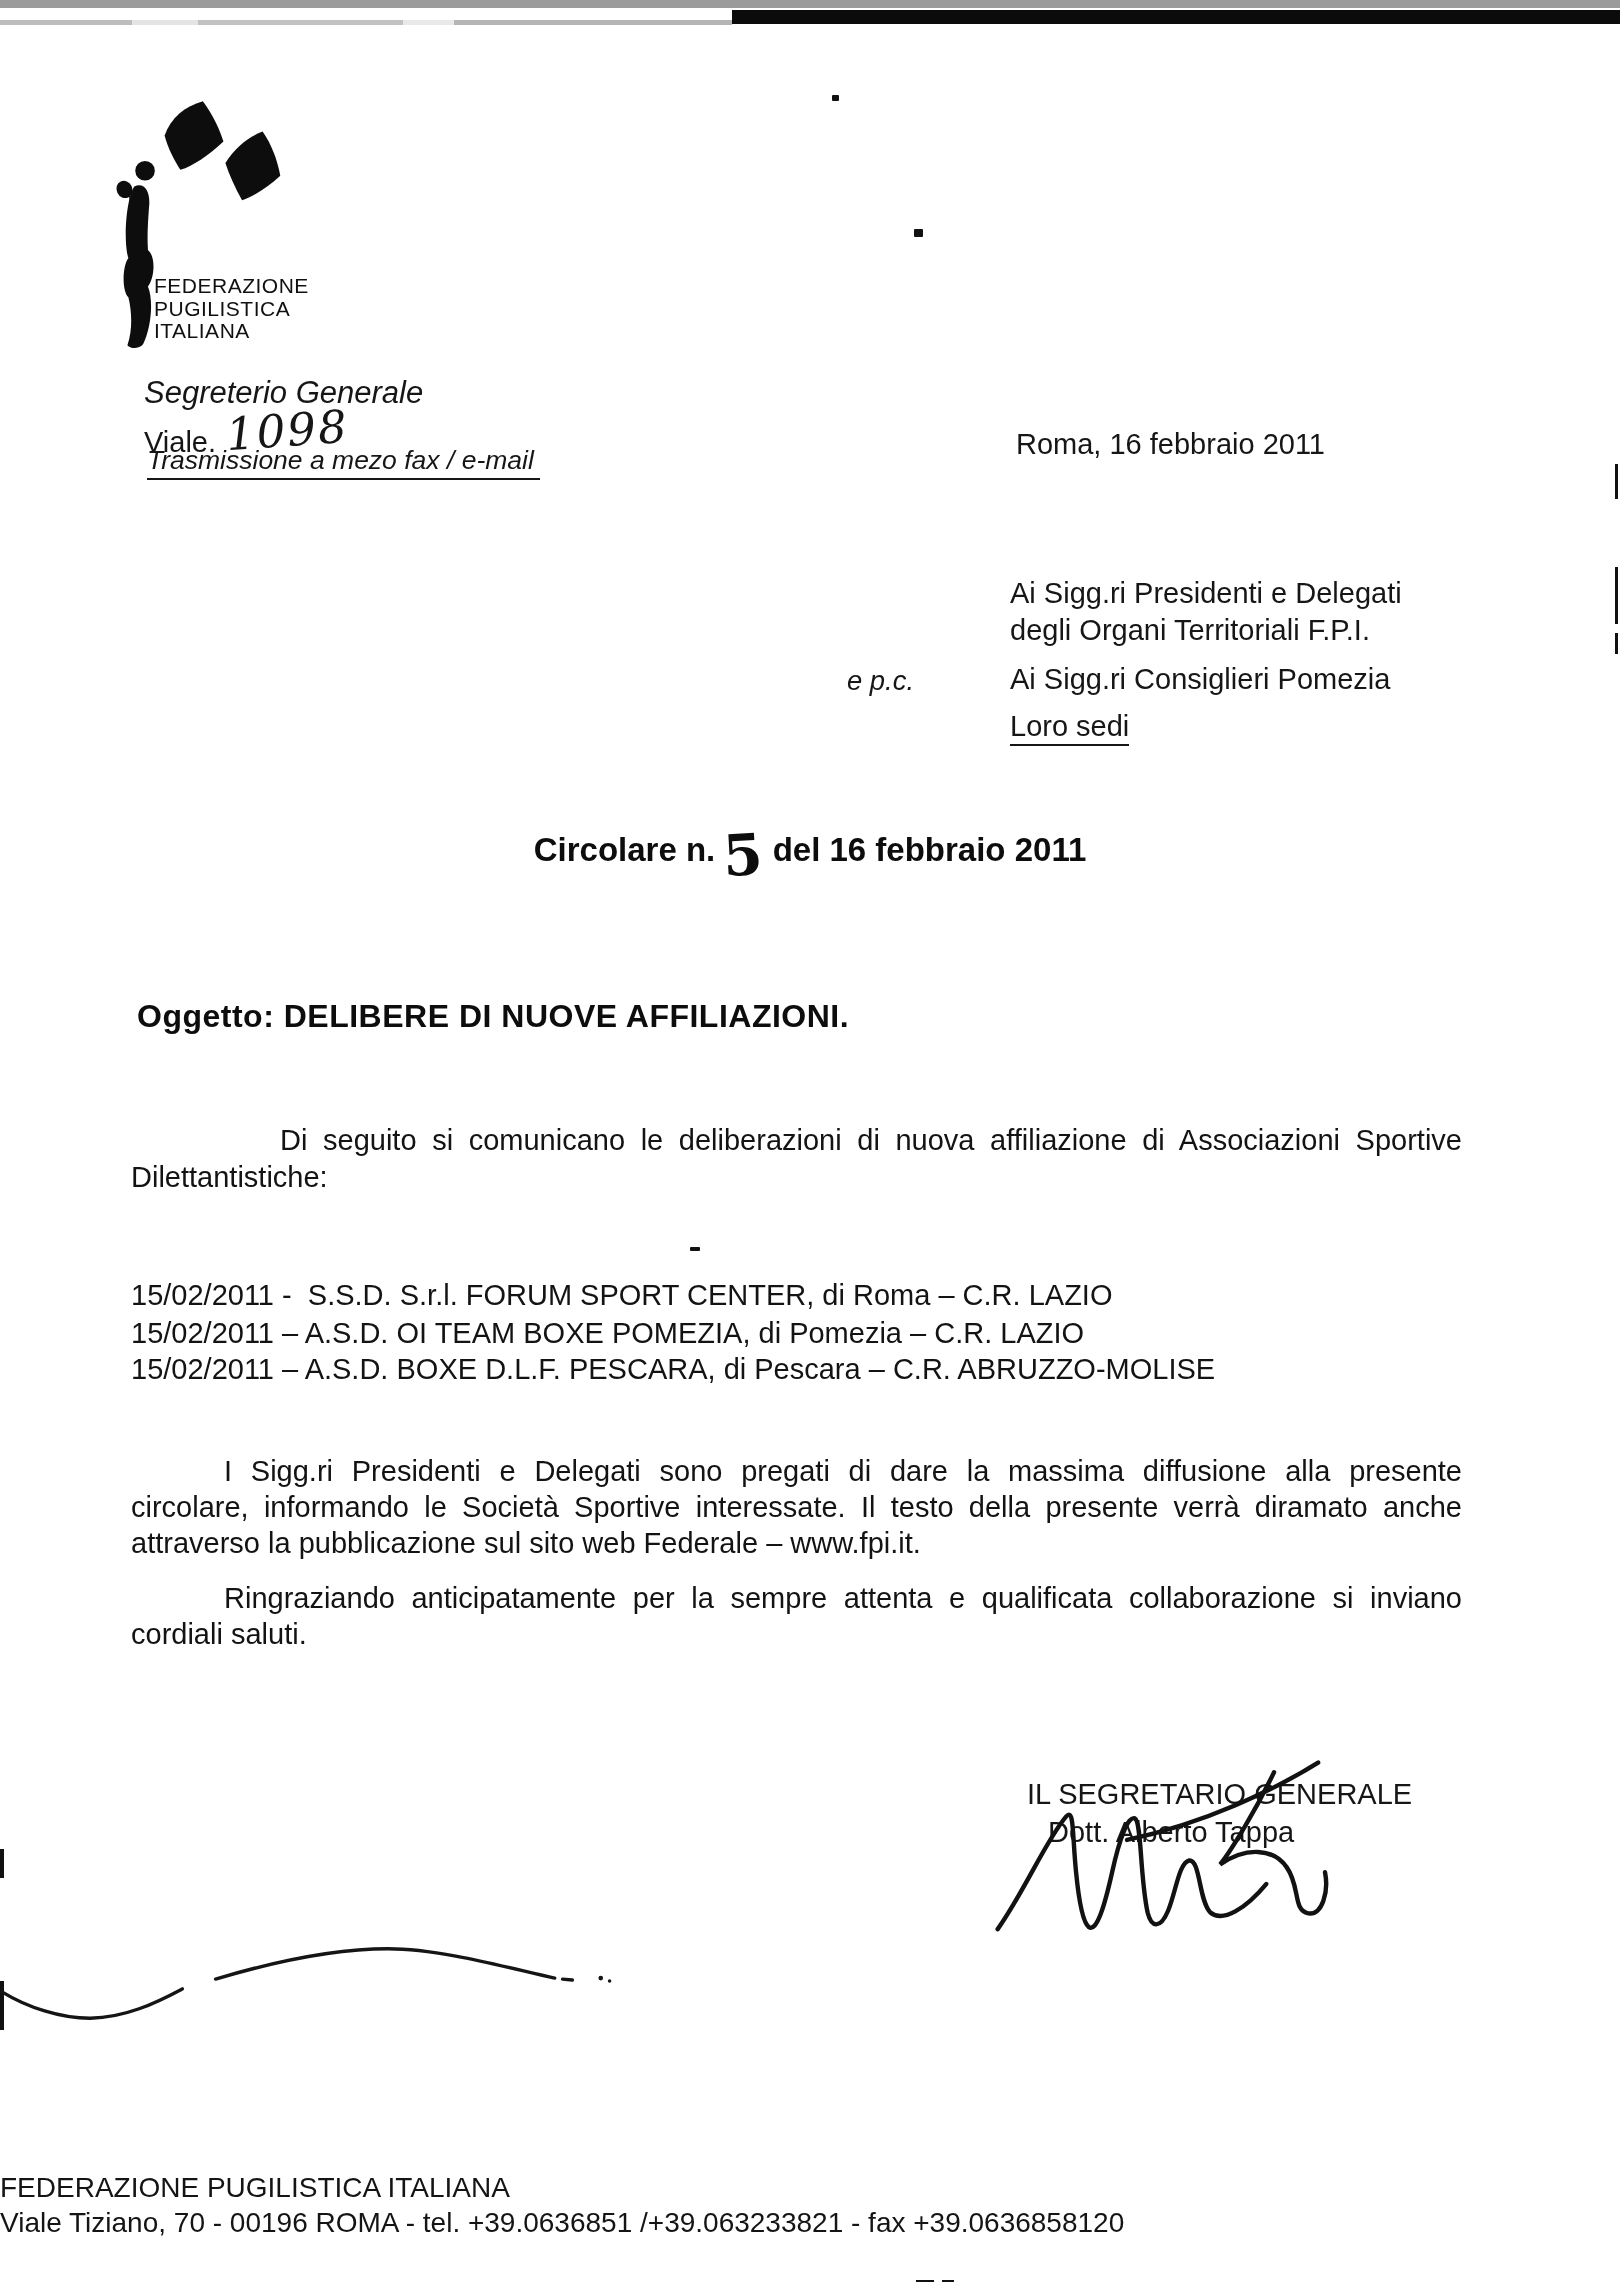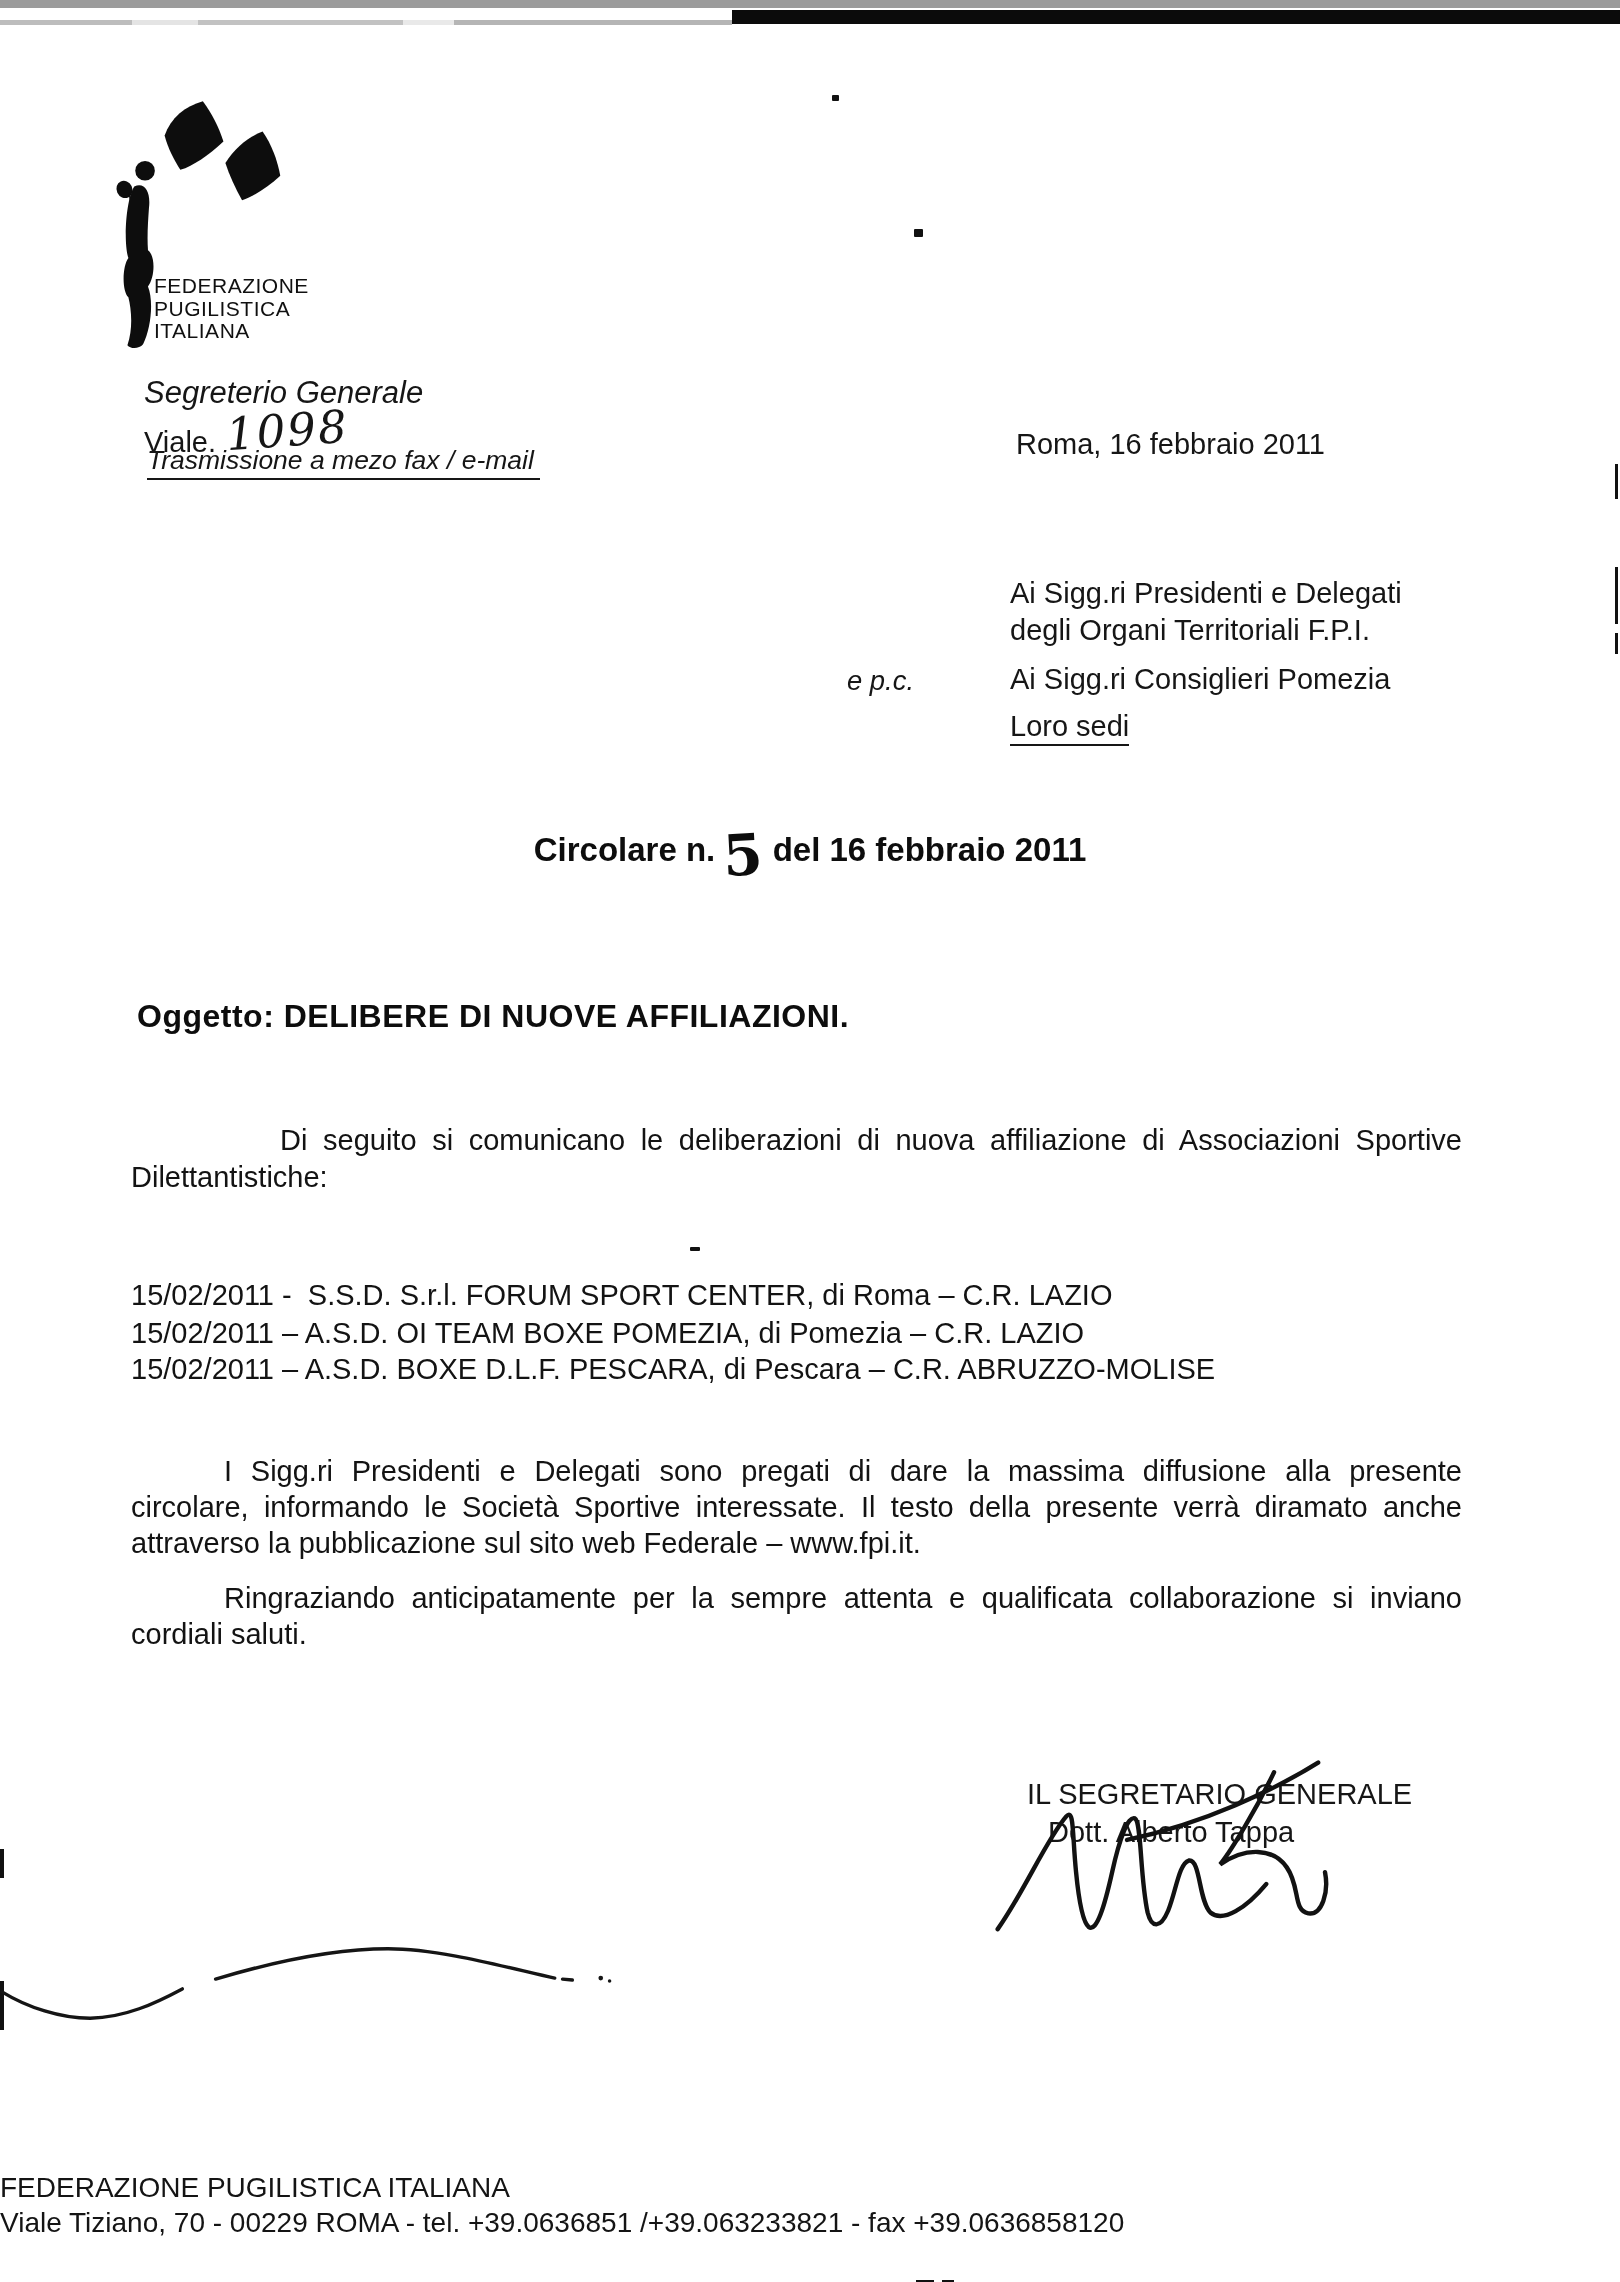--- a/index.html
+++ b/index.html
@@ -181,17 +181,17 @@
       <path d="M2,2024 C28,2040 62,2051 92,2051 C128,2050 158,2036 186,2021"></path>
       <path d="M220,2011 C280,1993 340,1980 396,1980 C450,1980 520,2000 566,2010"></path>
       <path d="M574,2011 L584,2012"></path>
     </g>
     <circle cx="613" cy="2010" r="2.4" fill="#151515"></circle>
     <circle cx="622" cy="2013" r="1.8" fill="#151515"></circle>
   </svg>
 
   <div class="abs footer">
     <div>FEDERAZIONE PUGILISTICA ITALIANA</div>
-    <div>Viale Tiziano, 70 - 00229 ROMA - tel. +39.0636851 /+39.063233821 - fax +39.0636858120</div>
+    <div>Viale Tiziano, 70 - 00196 ROMA - tel. +39.0636851 /+39.063233821 - fax +39.0636858120</div>
   </div>
 
 </div>
 
 
 </body></html>

